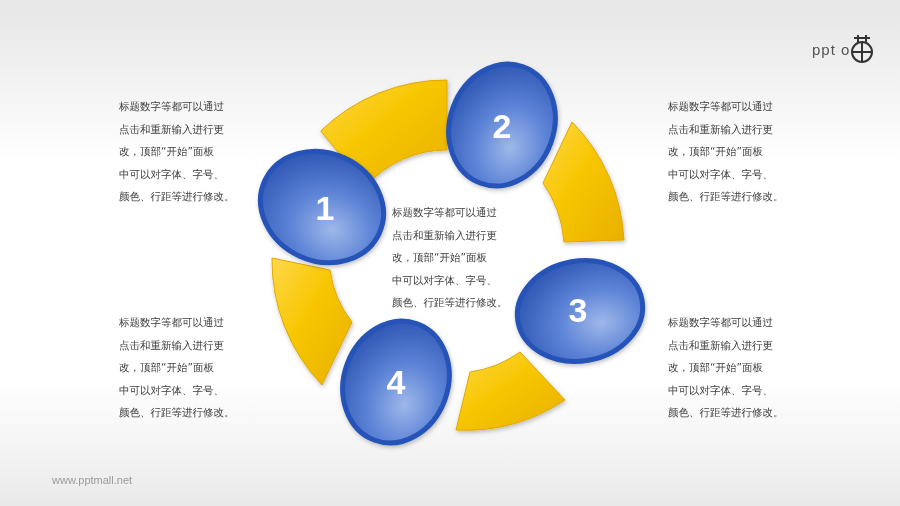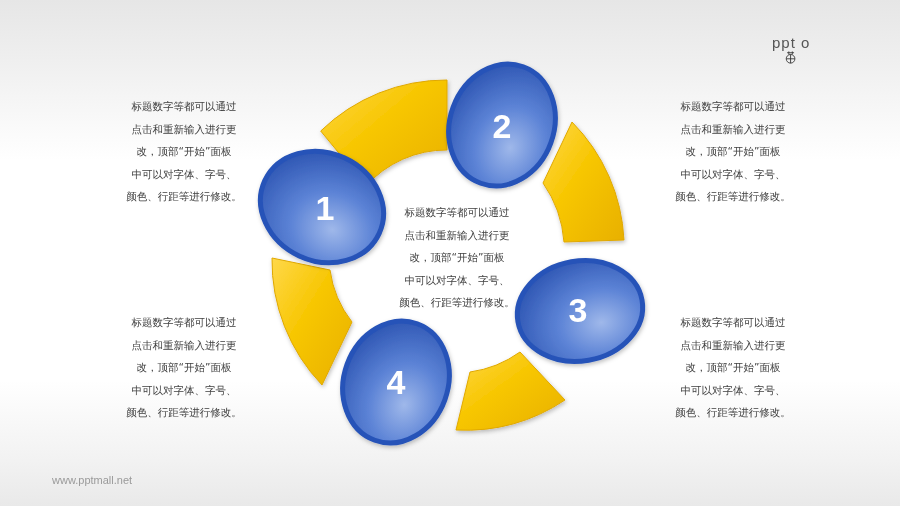--- a/index.html
+++ b/index.html
@@ -1,26 +1,25 @@
 <!DOCTYPE html>
 <html><head>
 <meta charset="utf-8">
 <style>
   html, body { margin: 0; padding: 0; }
   body {
     width: 900px; height: 506px; position: relative; overflow: hidden;
     background: linear-gradient(to bottom, #e6e6e6 0px, #efefef 60px, #ffffff 160px, #ffffff 380px, #f2f2f2 460px, #e9e9e9 506px);
     font-family: "DejaVu Sans", "Liberation Sans", sans-serif;
   }
-  .logo { position: absolute; left: 772px; top: 34px; height: 30px; display: flex; align-items: center; flex-direction: column; }
+  .logo { position: absolute; left: 812px; top: 34px; height: 30px; display: flex; align-items: center; }
   .logo-text { font-family: "Liberation Sans", sans-serif; font-size: 15px; color: #555; letter-spacing: 1px; font-weight: 300; }
   .text-block {
     position: absolute; width: 130px; font-size: 10.5px; line-height: 22.5px; color: #404040;
     white-space: pre-line;
-    text-align: center;
   }
   .footer-url { position: absolute; left: 52px; top: 474px; font-family: "Liberation Sans", sans-serif; font-size: 11px; color: #9a9a9a; }
   svg.ring { position: absolute; left: 0; top: 0; }
   .num { font-family: "Liberation Sans", sans-serif; font-weight: bold; font-size: 34px; fill: #ffffff; }
 </style>
 </head>
 <body>
 
 <div class="logo">
   <span class="logo-text">ppt o</span>

